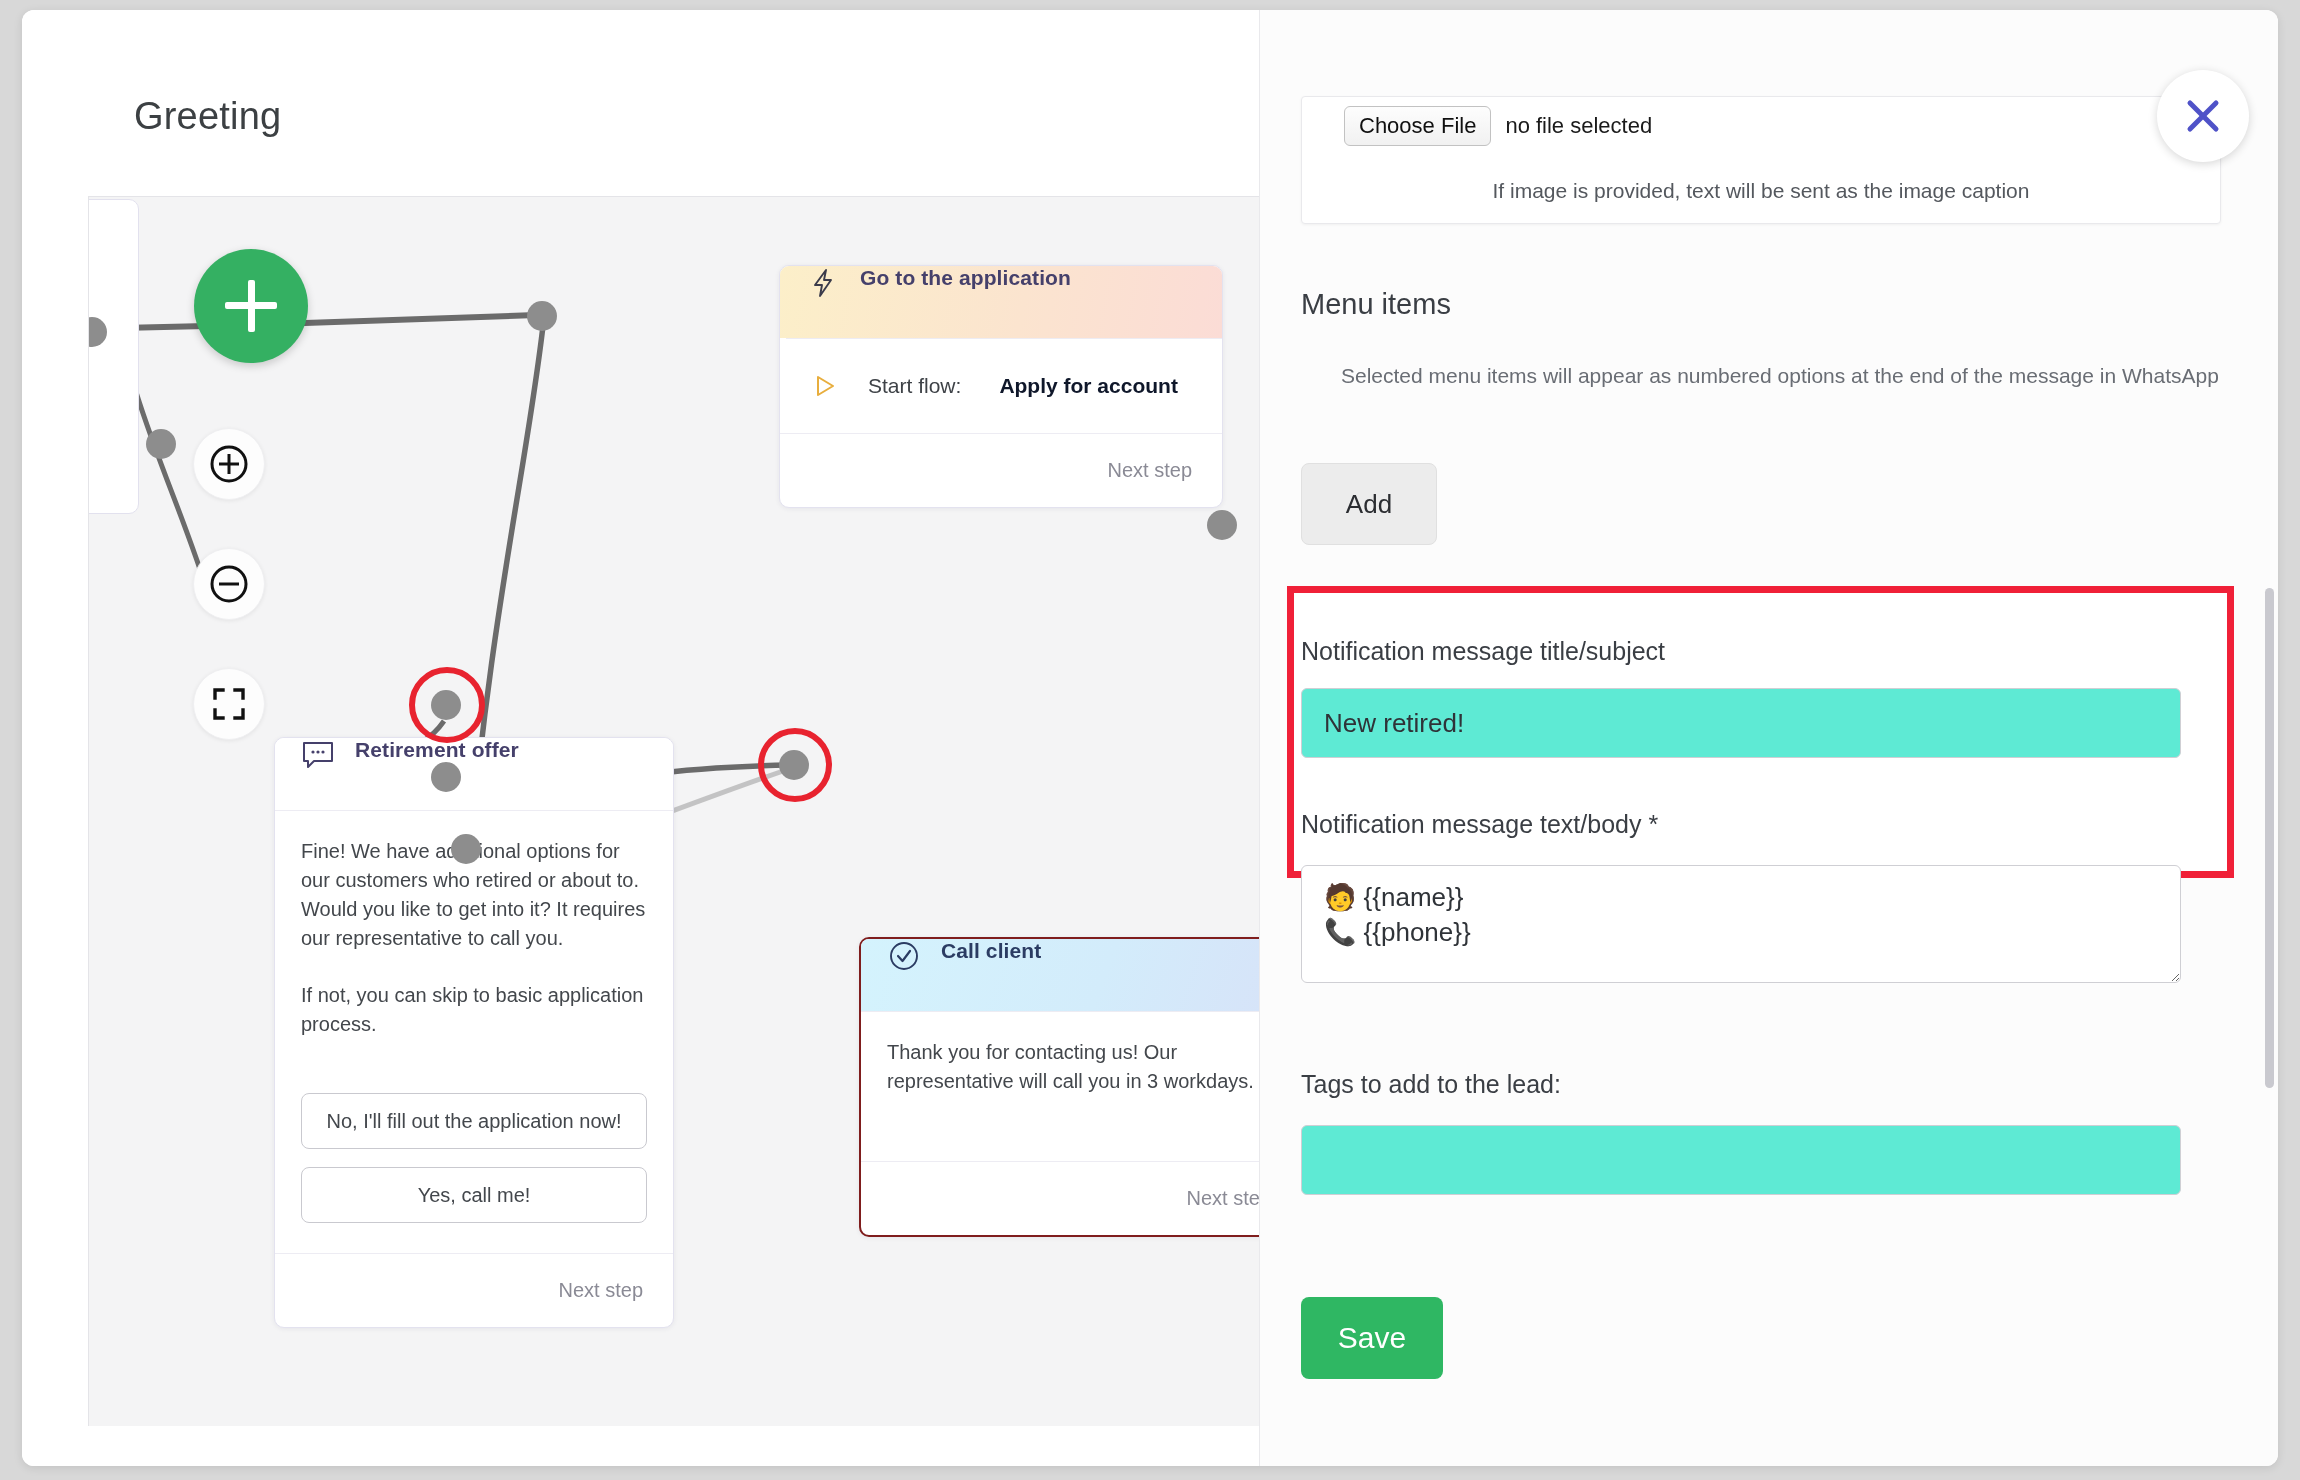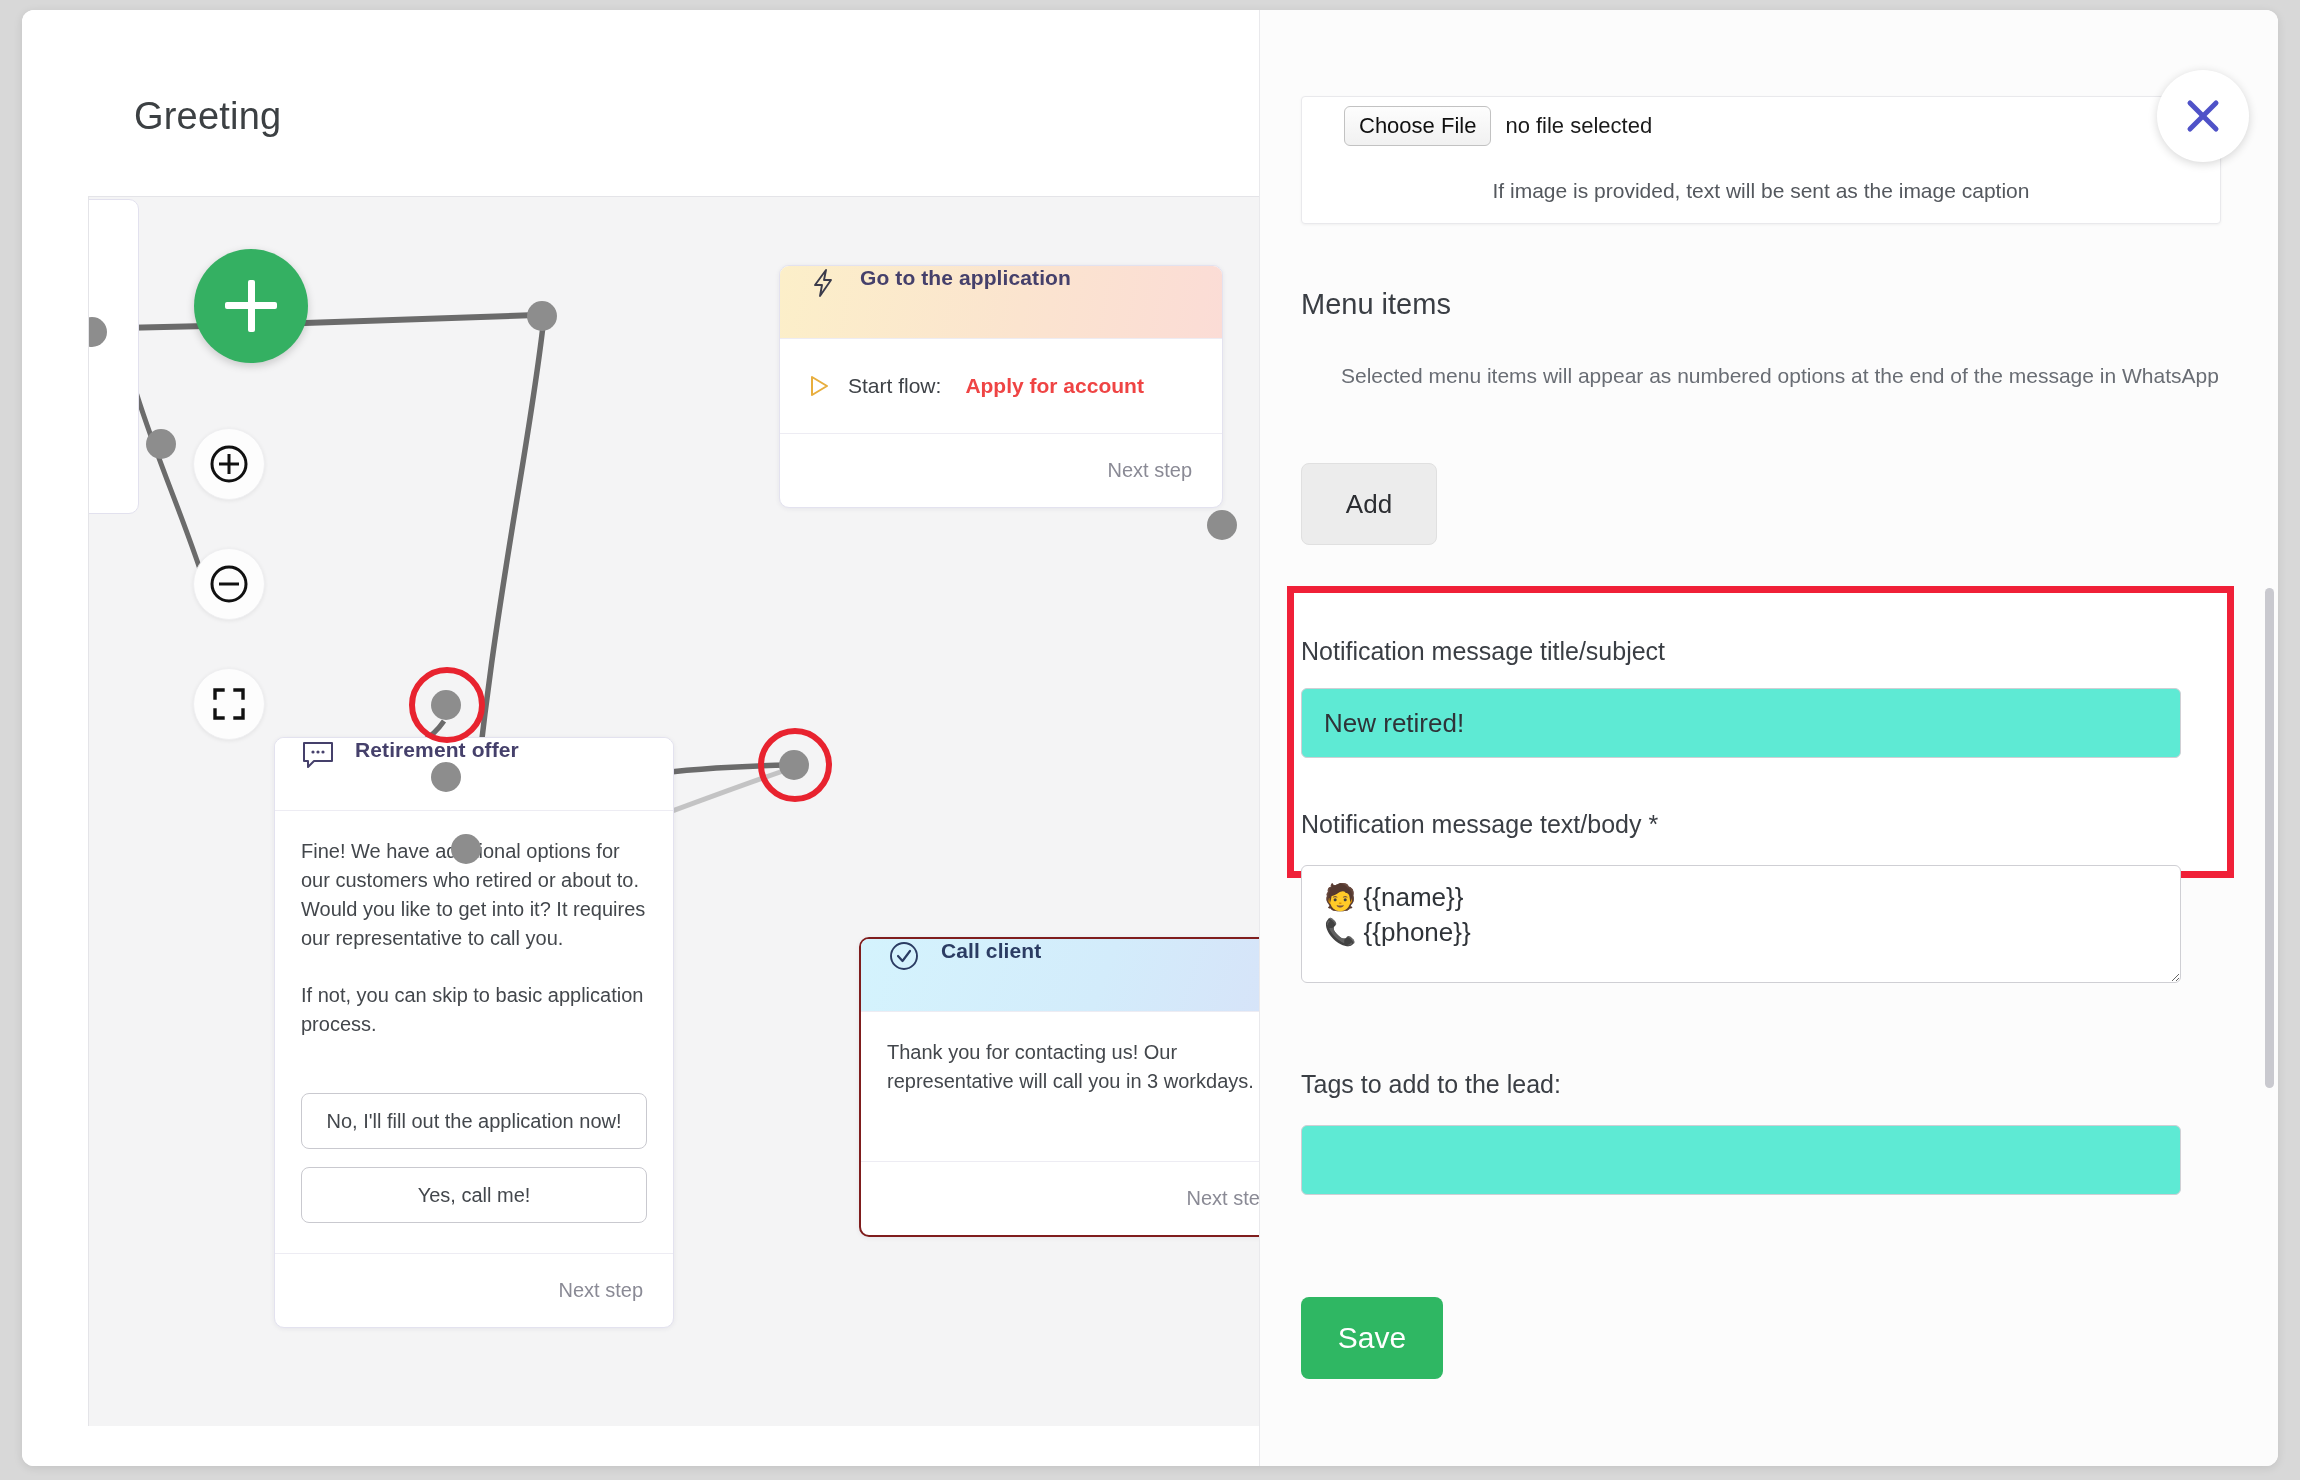--- a/index.html
+++ b/index.html
@@ -130,23 +130,23 @@
     border-top: 1px solid #edecf3;
     height: 74px;
     display: flex; align-items: center; justify-content: flex-end;
     padding-right: 30px;
     font-size: 20px; color: #8a8a95;
   }
 
   
   #node-goto { left: 690px; top: 68px; width: 444px; }
   #node-goto .node-head { background: linear-gradient(100deg,#fcefc9 0%, #fbe4cf 55%, #fbdcd6 100%); }
-  #node-goto .node-body { display: flex; align-items: center; gap: 16px; padding: 34px 26px; }
+  #node-goto .node-body { display: flex; align-items: center; gap: 30px; padding: 34px 26px; margin-left: 6px; }
   .startflow-label { font-size: 21px; color: #3e4247; }
-  .startflow-link  { font-size: 21px; color: #ef4444; font-weight: bold; margin-left: 8px; }
+  .startflow-link  { font-size: 21px; color: #0f172a; font-weight: bold; margin-left: 8px; }
 
   
   #node-retire { left: 185px; top: 540px; width: 400px; }
   #node-retire .node-head { background: #ffffff; }
   .msg-text { font-size: 20px; line-height: 1.45; color: #43474c; }
   .msg-text p { margin: 0 0 28px 0; }
   .msg-text p:last-child { margin-bottom: 0; }
   .reply-btn {
     border: 1px solid #c9c9cf;
     border-radius: 8px;

